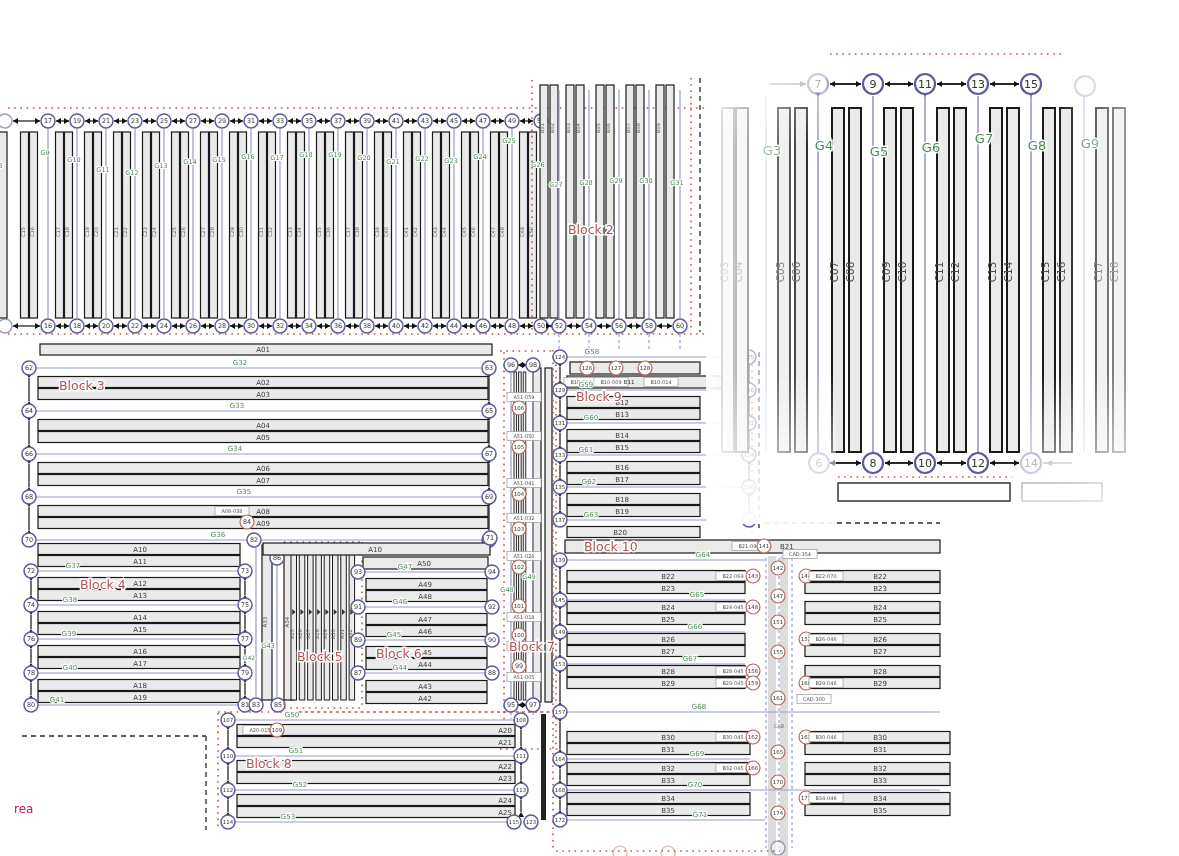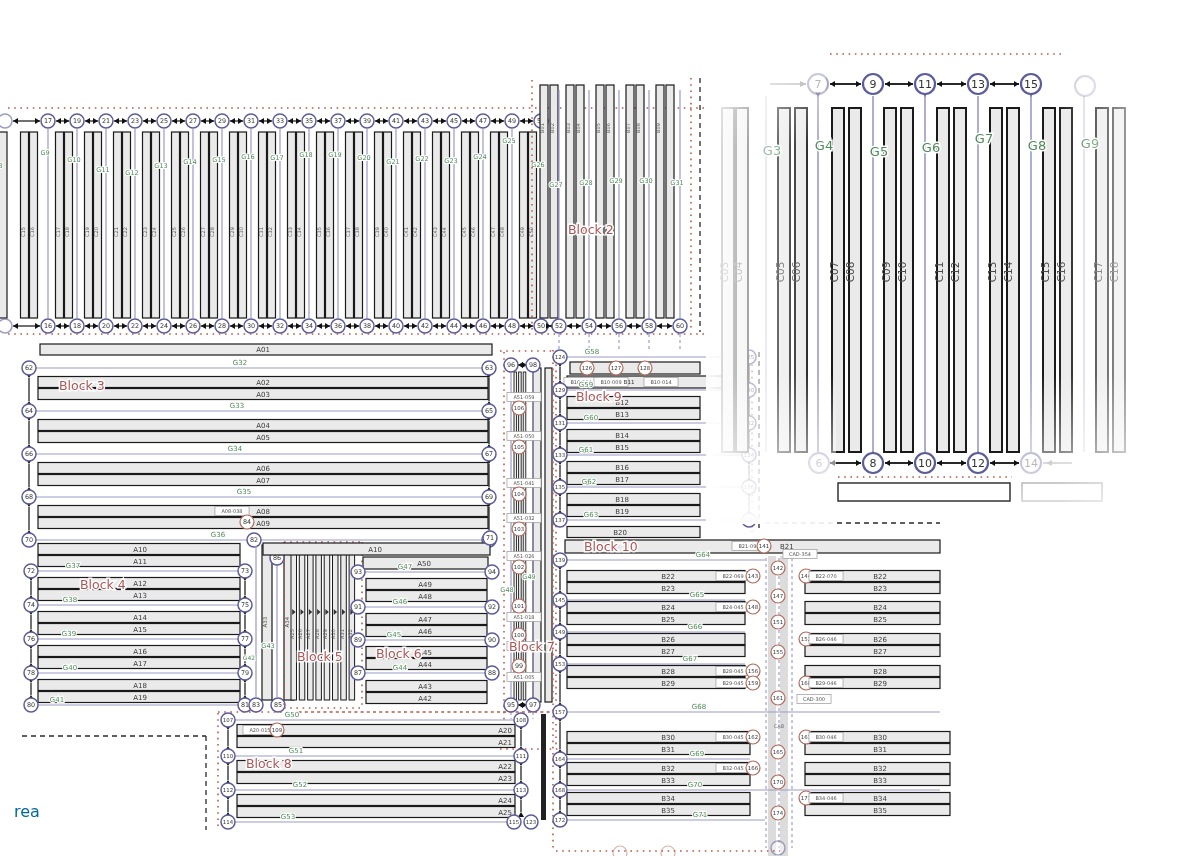--- a/index.html
+++ b/index.html
@@ -1,19 +1,19 @@
 <!DOCTYPE html>
 <html><head>
 <meta charset="utf-8">
 <style>
   html,body{margin:0;padding:0;background:#fff;}
   .stage{position:relative;width:1179px;height:856px;background:#fff;overflow:hidden;
          font-family:"DejaVu Sans",sans-serif;}
   .stage svg{position:absolute;left:0;top:0;font-family:"DejaVu Sans",sans-serif;}
-  .corner{position:absolute;left:14px;top:802px;font-size:16px;color:#0369a1;}
+  .corner{position:absolute;left:14px;top:802px;font-size:12px;color:#be185d;}
 </style>
 </head>
 <body>
 
 <div class="stage">
   <svg width="1179" height="856" viewBox="0 0 1179 856">
     <defs>
       <linearGradient id="gL" x1="0" y1="0" x2="1" y2="0">
         <stop offset="0" stop-color="#fff" stop-opacity="0.97"></stop>
         <stop offset="1" stop-color="#fff" stop-opacity="0"></stop>

